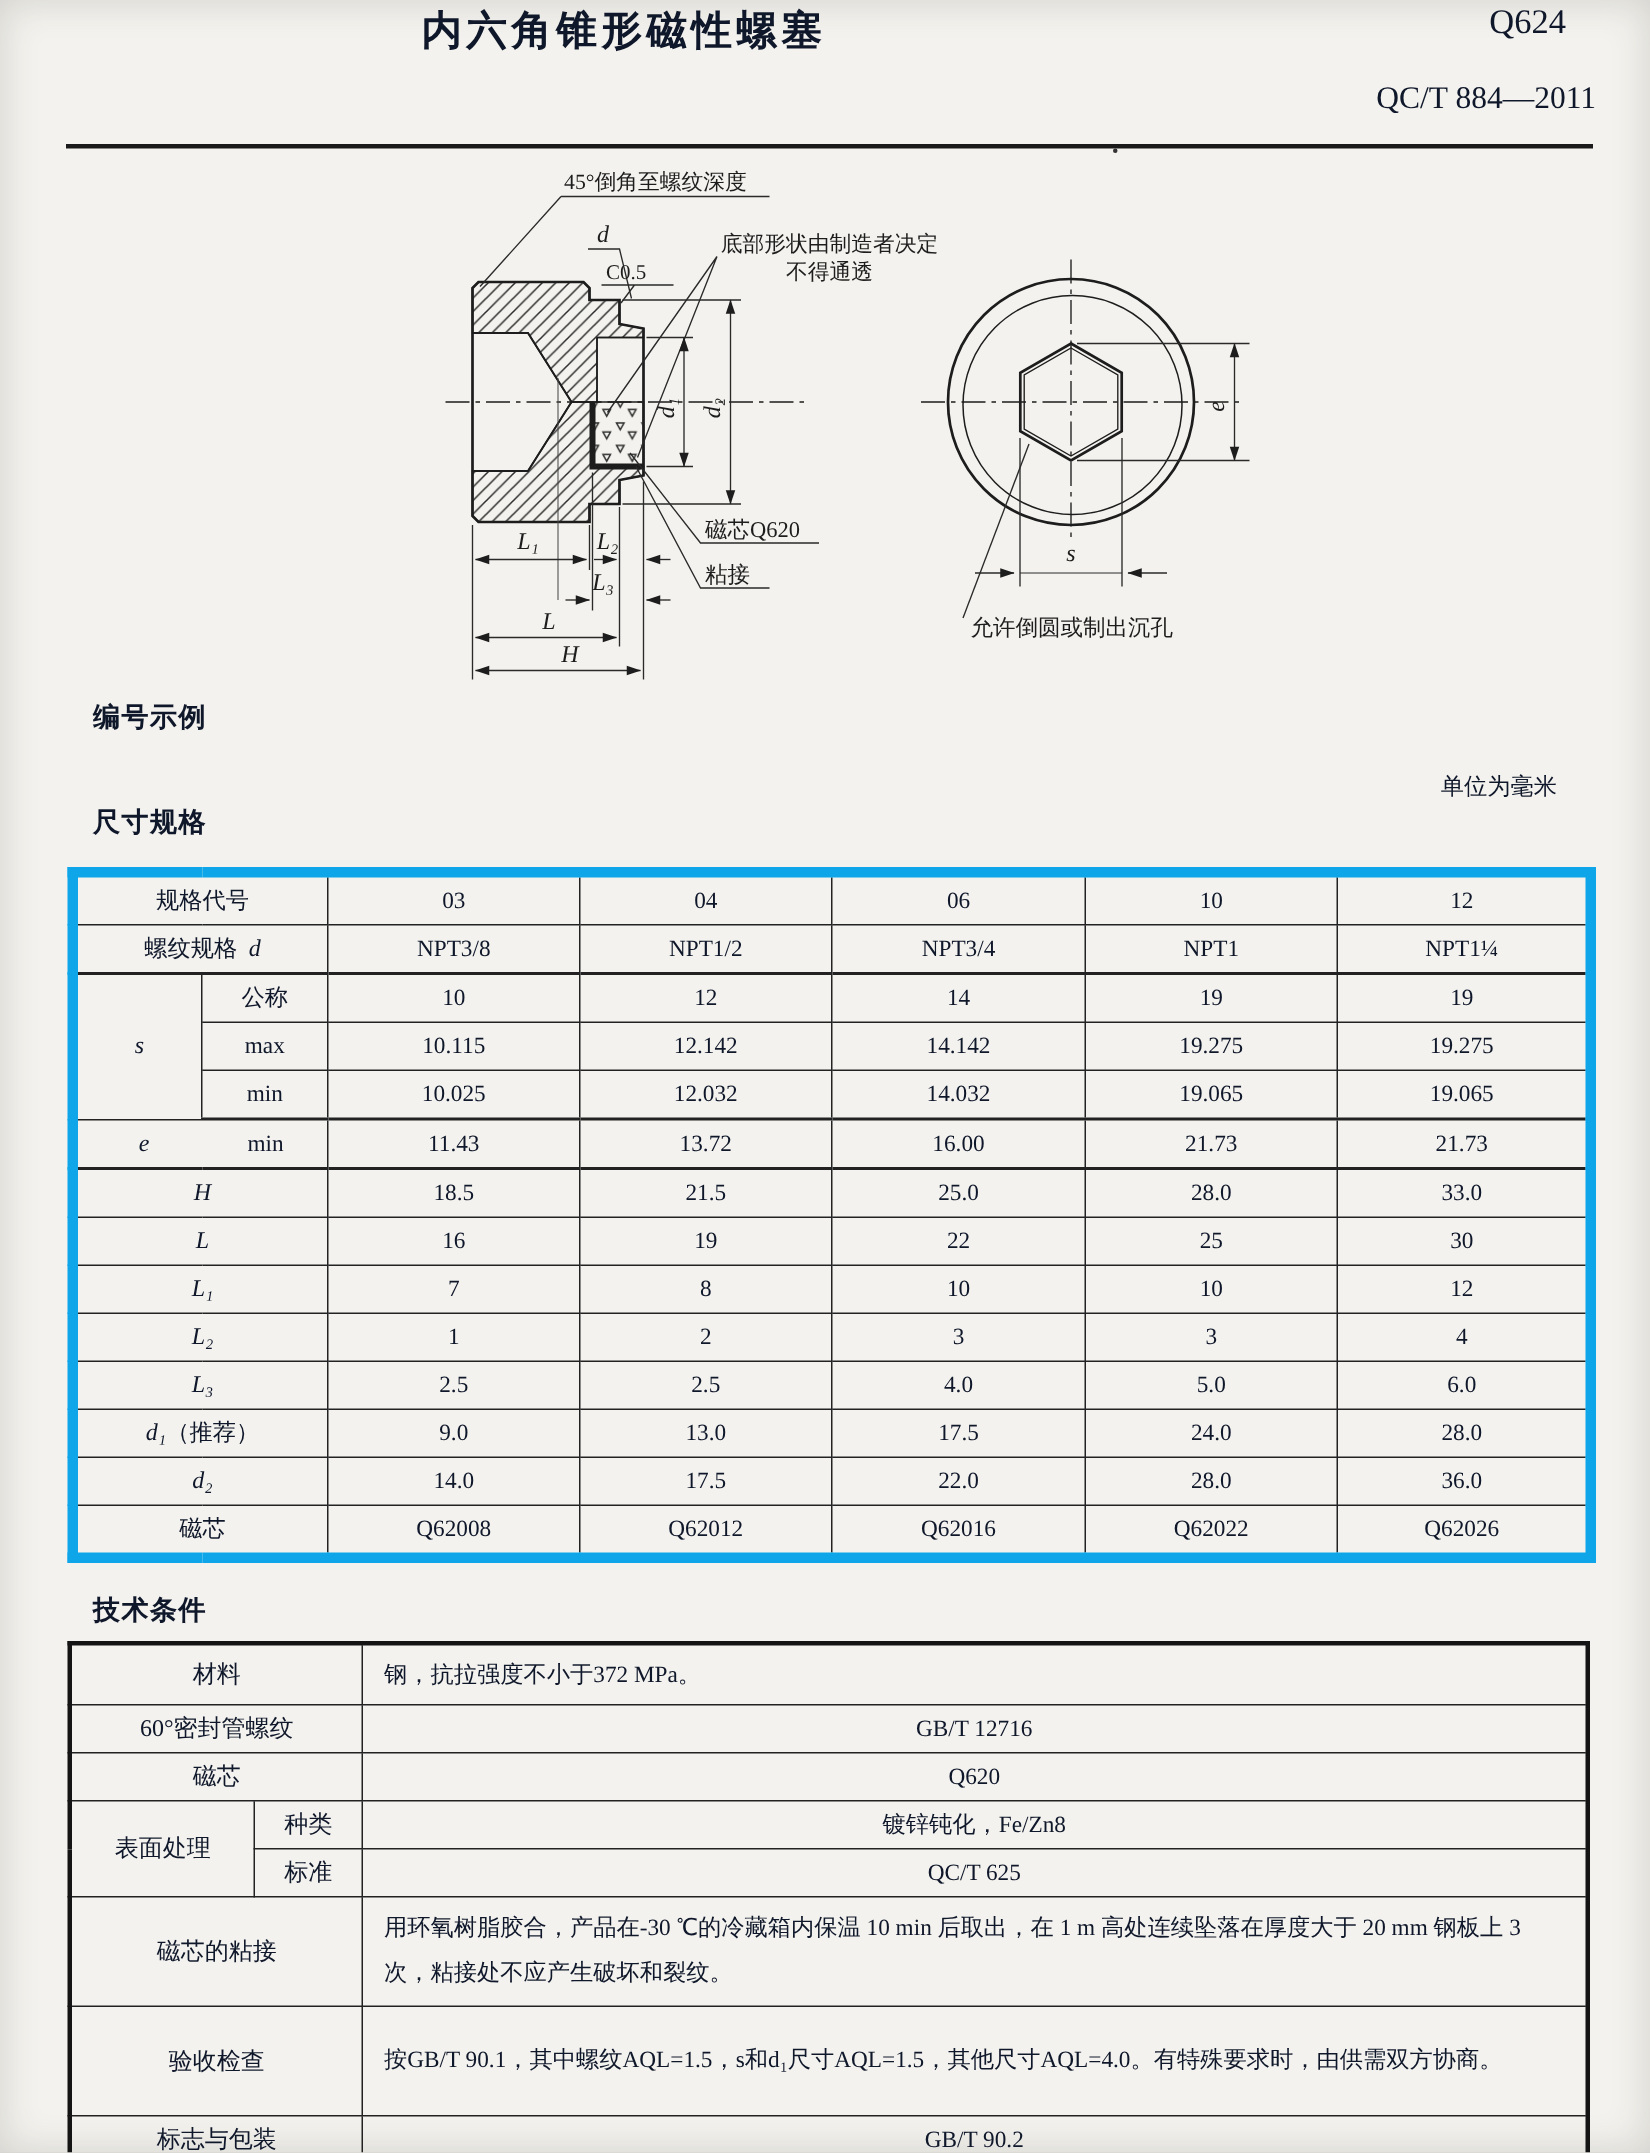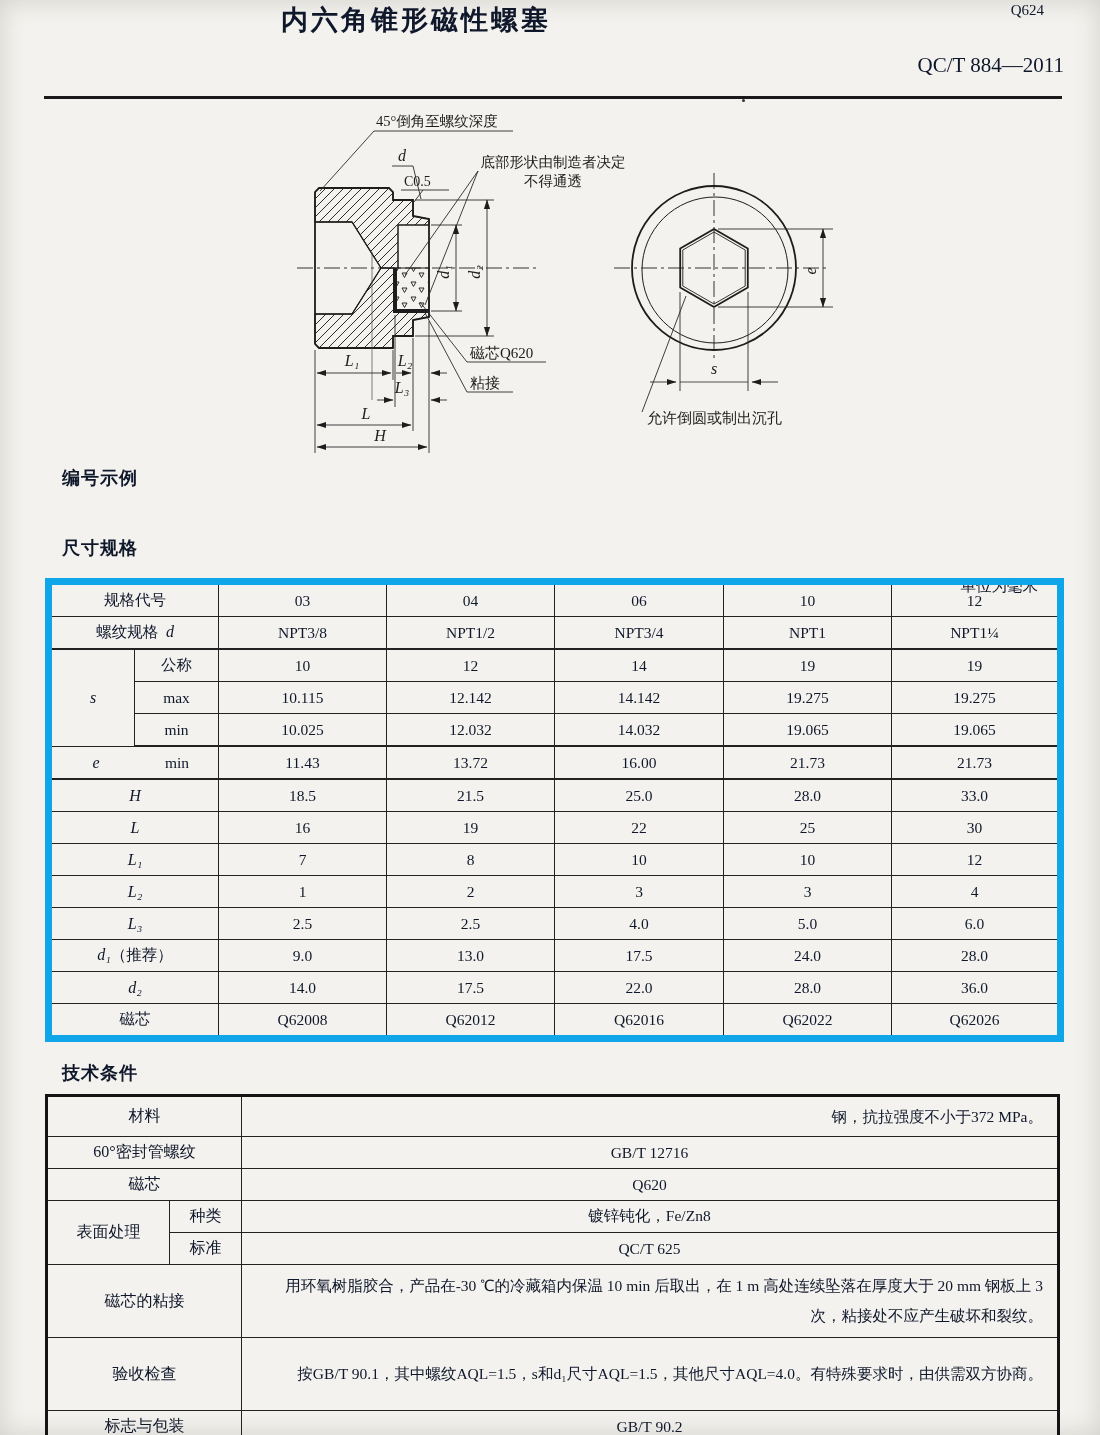--- a/index.html
+++ b/index.html
@@ -1,43 +1,43 @@
 <!DOCTYPE html>
 <html><head>
 <meta charset="utf-8">
 <style>
   html,body{margin:0;padding:0;background:#d8d6d2}
   .page{position:relative;width:1100px;height:1435px;margin:0 auto;background:#f3f2ee;
         color:#0f172a;font-family:"Liberation Serif",serif;overflow:hidden;
         box-shadow:inset 0 0 26px rgba(60,55,45,.18)}
   .hsans{font-family:"Liberation Sans",sans-serif;font-weight:700}
   .title{position:absolute;left:281px;top:2px;font-size:27px;letter-spacing:3px}
-  .code{position:absolute;right:56px;top:2px;font-size:15px}
+  .code{position:absolute;right:56px;top:2px;font-size:23px}
   .std{position:absolute;right:36px;top:53px;font-size:21px}
   .rule{position:absolute;left:44px;right:38px;top:96px;height:3px;background:#1a1a1a}
   .dot{position:absolute;left:742px;top:99px;width:3px;height:3px;background:#333;border-radius:50%}
   svg.drawing{position:absolute;left:0;top:100px}
   .sec{position:absolute;font-size:18px;letter-spacing:1px}
   .sec-num{left:62px;top:466px}
   .sec-size{left:62px;top:536px}
   .sec-tech{left:62px;top:1061px}
   .example{position:absolute;left:96px;top:505px;font-size:16.5px}
   .example i{padding:0 2px}
-  .unit{position:absolute;right:62px;top:576px;font-size:15.5px}
+  .unit{position:absolute;right:62px;top:514px;font-size:15.5px}
   table{position:absolute;border-collapse:collapse;table-layout:fixed}
   .t1{left:45px;top:578px;width:1012px;border:7px solid #0ea5e9}
   .t2{left:45px;top:1094px;width:1012px;border:3px solid #141414}
   td{border:1.5px solid #222;text-align:center;vertical-align:middle;
      font-size:15.5px;padding:0;height:31px;overflow:hidden;white-space:nowrap}
   tr.hb>td{border-bottom-width:2.5px}
   i.m{font-style:italic;font-size:16px}
   .esplit span{display:inline-block;text-align:center}
   .e1{width:84px}.e2{width:78px}
   .t2 td.lbl{font-size:16px}
-  .t2 td.vl{text-align:right;padding:4px 14px;white-space:normal;line-height:30px}
+  .t2 td.vl{text-align:left;padding:4px 14px;white-space:normal;line-height:30px}
   tr.rh2>td{height:64px}
   svg text{fill:#1d1d1d;font-family:"Liberation Serif",serif}
   svg .cn{font-size:14.5px}
   svg .cnb{font-size:15px}
   svg .m{font-style:italic;font-size:16px}
   svg .sm{font-size:14px}
 </style>
 </head>
 <body>
 

